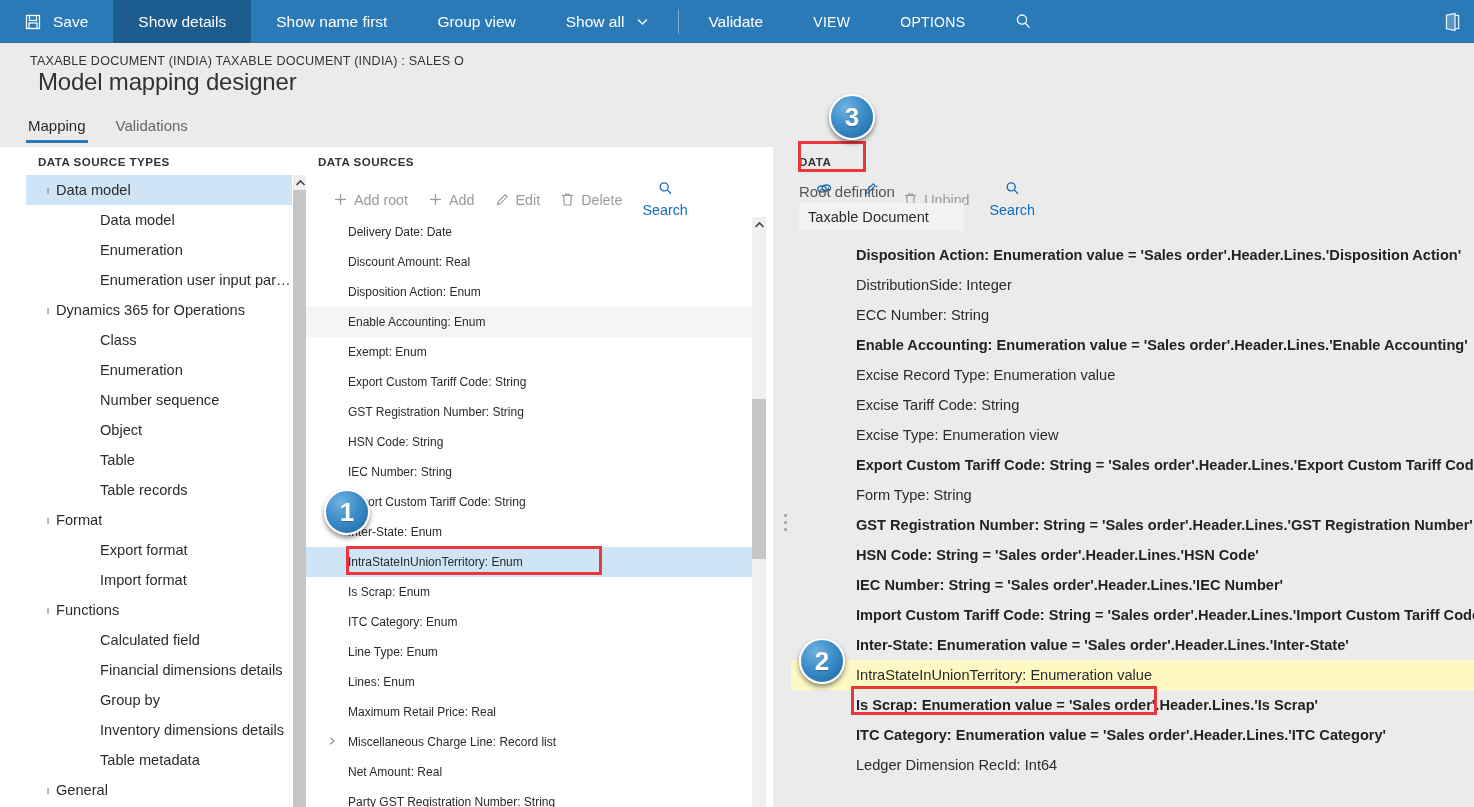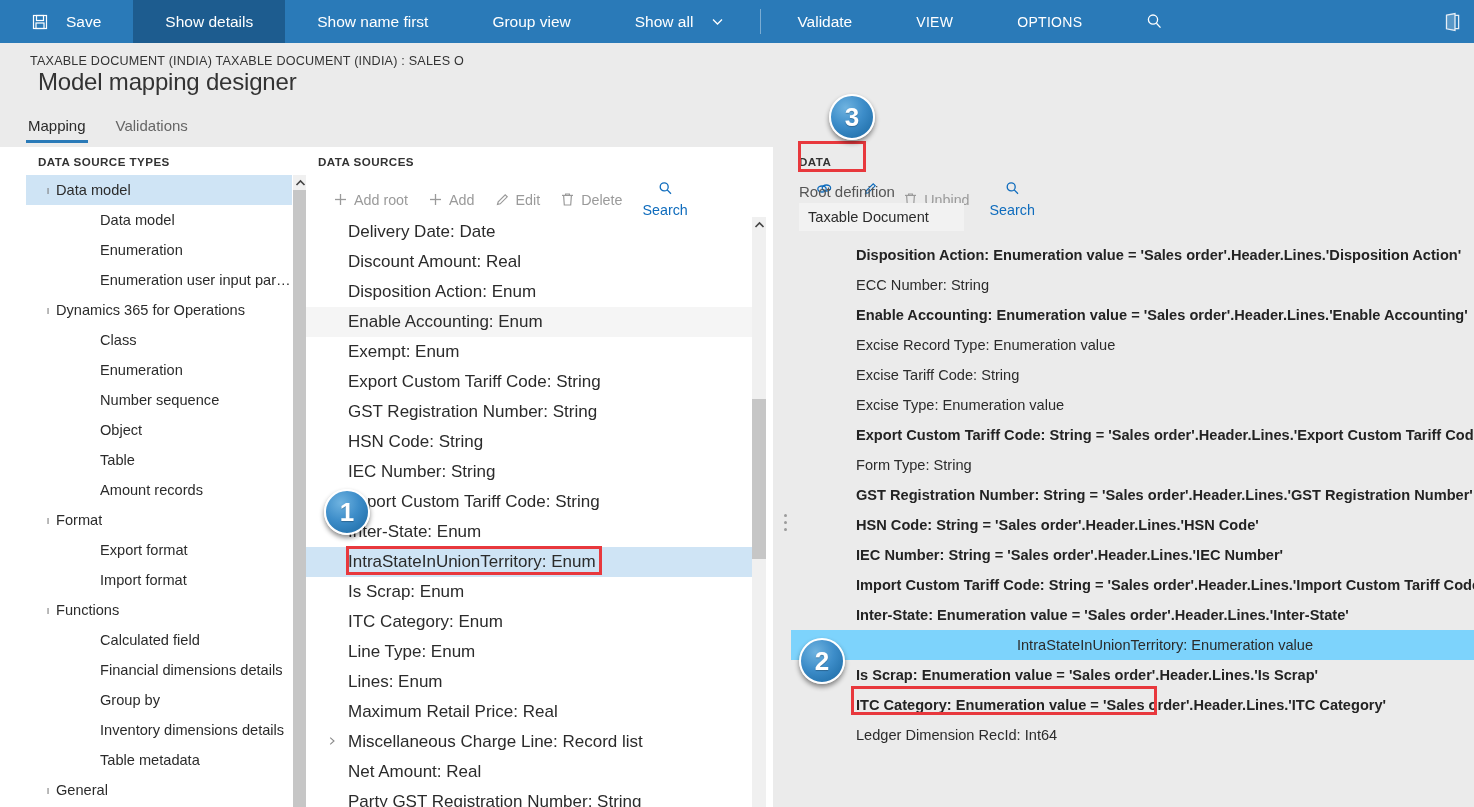--- a/index.html
+++ b/index.html
@@ -13,22 +13,22 @@
   }
   #app { position: relative; width: 1474px; height: 807px; overflow: hidden; background:#fff; }
 
   
   .topbar {
     position: absolute; left: 0; top: 0; width: 1474px; height: 43px;
     background: #2a7ab8;
     display: flex; align-items: stretch;
   }
   .tb-item {
-    display: flex; align-items: center; gap: 18px;
-    padding: 0 32px;
+    display: flex; align-items: center; gap: 12px;
+    padding: 0 25px;
     color: #ffffff; font-size: 15.5px; white-space: nowrap;
     cursor: pointer; user-select: none;
   }
   .tb-item.active { background: #1d5c8f; }
   .tb-item.caps { font-size: 14px; letter-spacing: .3px; }
   .tb-sep { width: 1px; margin: 9px 4px; background: rgba(255,255,255,.38); }
   .tb-spacer { flex: 1 1 auto; }
   .tb-icon { display: inline-flex; align-items: center; justify-content: center; }
   .tb-right {
     width: 44px; display: flex; align-items: center; justify-content: center;
@@ -85,35 +85,35 @@
   }
   .node .tw { width: 16px; flex: 0 0 16px; display:inline-flex; align-items:center; justify-content:center; color:#777; font-size: 11px; }
   .node .lbl { overflow: hidden; text-overflow: ellipsis; }
   .node.indent1 { padding-left: 14px; }
   .node.indent2 { padding-left: 44px; }
   .node.selected { background: #cfe4f5; }
 
   
   .mnode {
     position: relative; display: flex; align-items: center;
-    height: 30px; font-size: 17px; color: #2b2b2b; white-space: nowrap;
+    height: 30px; font-size: 12px; color: #2b2b2b; white-space: nowrap;
     cursor: pointer; padding-left: 42px;
   }
   .mnode .tw { position:absolute; left: 52px; color:#8a8a8a; font-size:10px; }
   .mnode.selected { background: #cfe4f5; }
   .mnode.hover { background: #f5f5f5; }
 
   
   .rnode {
     position: relative; display: flex; align-items: center;
     height: 30px; font-size: 14.6px; color: #2b2b2b; white-space: nowrap;
     cursor: pointer; padding-left: 65px;
   }
   .rnode.bound { font-weight: bold; color: #232323; }
-  .rnode.selected { background: #7dd3fc; justify-content: center; }
+  .rnode.selected { background: #fef9c3; }
 
   
   .vscroll { position: absolute; width: 14px; background: #f0f0f0; }
   .vscroll .arrow {
     height: 15px; display: flex; align-items: center; justify-content: center;
     color: #555; font-size: 9px; background: #f0f0f0; cursor: pointer;
   }
   .vscroll .thumb { position: absolute; left: 0; width: 14px; background: #c6c6c6; cursor: pointer; }
   .vscroll .track { position: absolute; left:0; top:0; width:14px; height:100%; }
 
@@ -269,21 +269,21 @@
           <div class="node indent2">
             <span class="tw" style="width: 30px; flex: 0 0 30px;"></span>
             <span class="lbl">Object</span>
           </div>
           <div class="node indent2">
             <span class="tw" style="width: 30px; flex: 0 0 30px;"></span>
             <span class="lbl">Table</span>
           </div>
           <div class="node indent2">
             <span class="tw" style="width: 30px; flex: 0 0 30px;"></span>
-            <span class="lbl">Amount records</span>
+            <span class="lbl">Table records</span>
           </div>
           <div class="node indent1">
             <span class="tw">ı</span>
             <span class="lbl">Format</span>
           </div>
           <div class="node indent2">
             <span class="tw" style="width: 30px; flex: 0 0 30px;"></span>
             <span class="lbl">Export format</span>
           </div>
           <div class="node indent2">
@@ -501,33 +501,36 @@
           </span>
           <span>Search</span>
         </div>
       </div>
 
       <div class="tree" id="right-tree" style="position:absolute; left:0; top:93px; width:683px; height:567px;">
           <div class="rnode bound">
             <span class="lbl">Disposition Action: Enumeration value = 'Sales order'.Header.Lines.'Disposition Action'</span>
           </div>
           <div class="rnode">
+            <span class="lbl">DistributionSide: Integer</span>
+          </div>
+          <div class="rnode">
             <span class="lbl">ECC Number: String</span>
           </div>
           <div class="rnode bound">
             <span class="lbl">Enable Accounting: Enumeration value = 'Sales order'.Header.Lines.'Enable Accounting'</span>
           </div>
           <div class="rnode">
             <span class="lbl">Excise Record Type: Enumeration value</span>
           </div>
           <div class="rnode">
             <span class="lbl">Excise Tariff Code: String</span>
           </div>
           <div class="rnode">
-            <span class="lbl">Excise Type: Enumeration value</span>
+            <span class="lbl">Excise Type: Enumeration view</span>
           </div>
           <div class="rnode bound">
             <span class="lbl">Export Custom Tariff Code: String = 'Sales order'.Header.Lines.'Export Custom Tariff Code'</span>
           </div>
           <div class="rnode">
             <span class="lbl">Form Type: String</span>
           </div>
           <div class="rnode bound">
             <span class="lbl">GST Registration Number: String = 'Sales order'.Header.Lines.'GST Registration Number'</span>
           </div>

